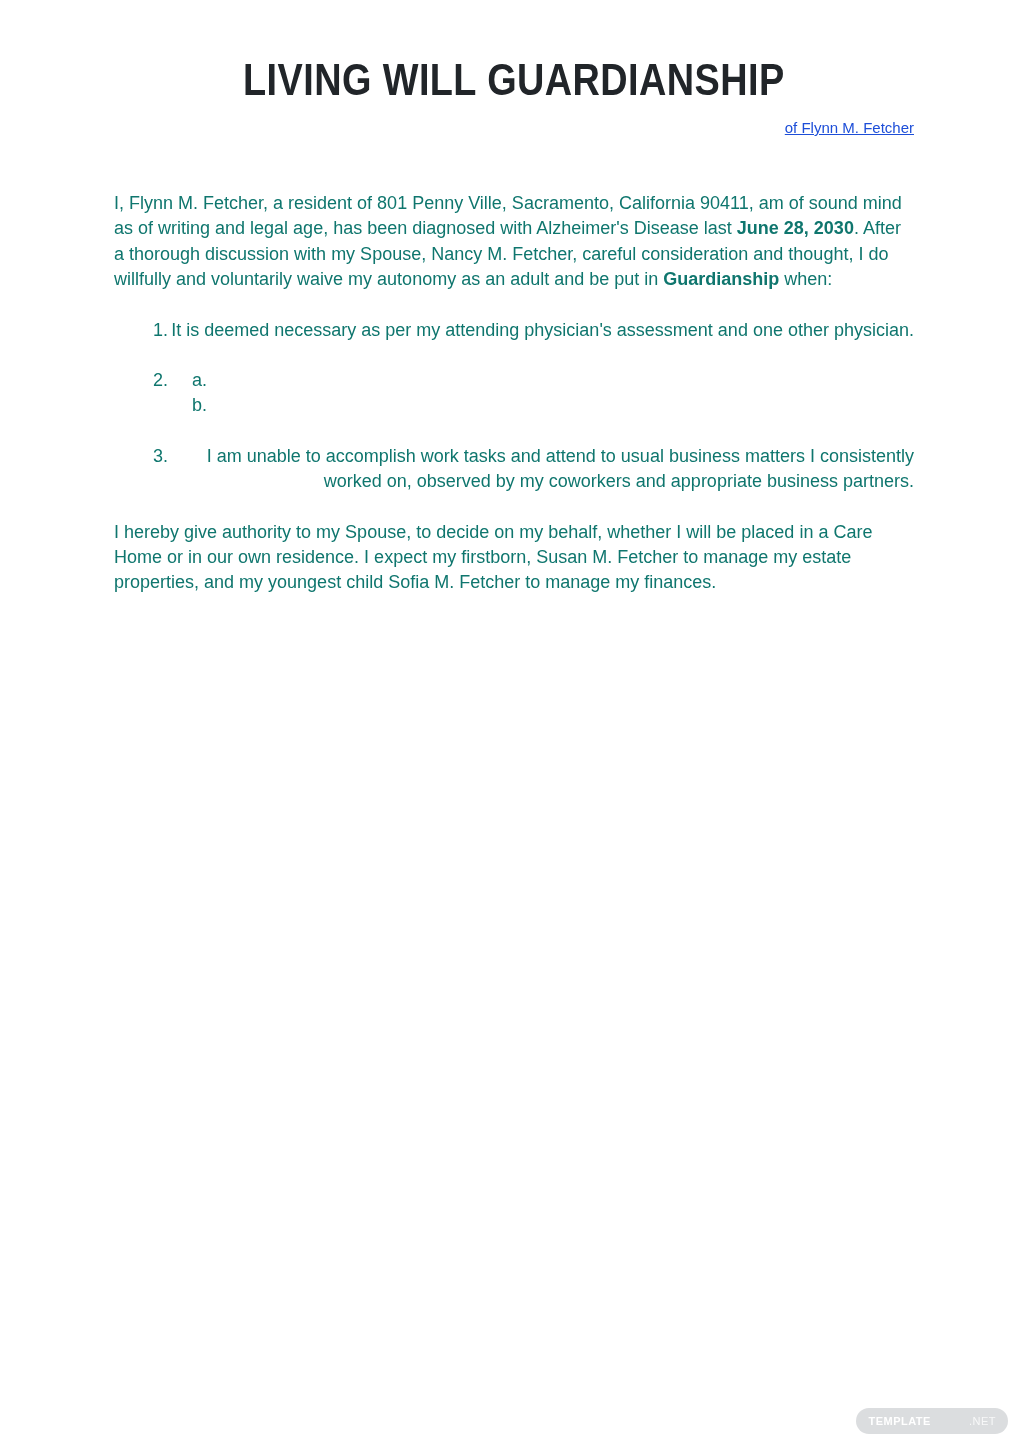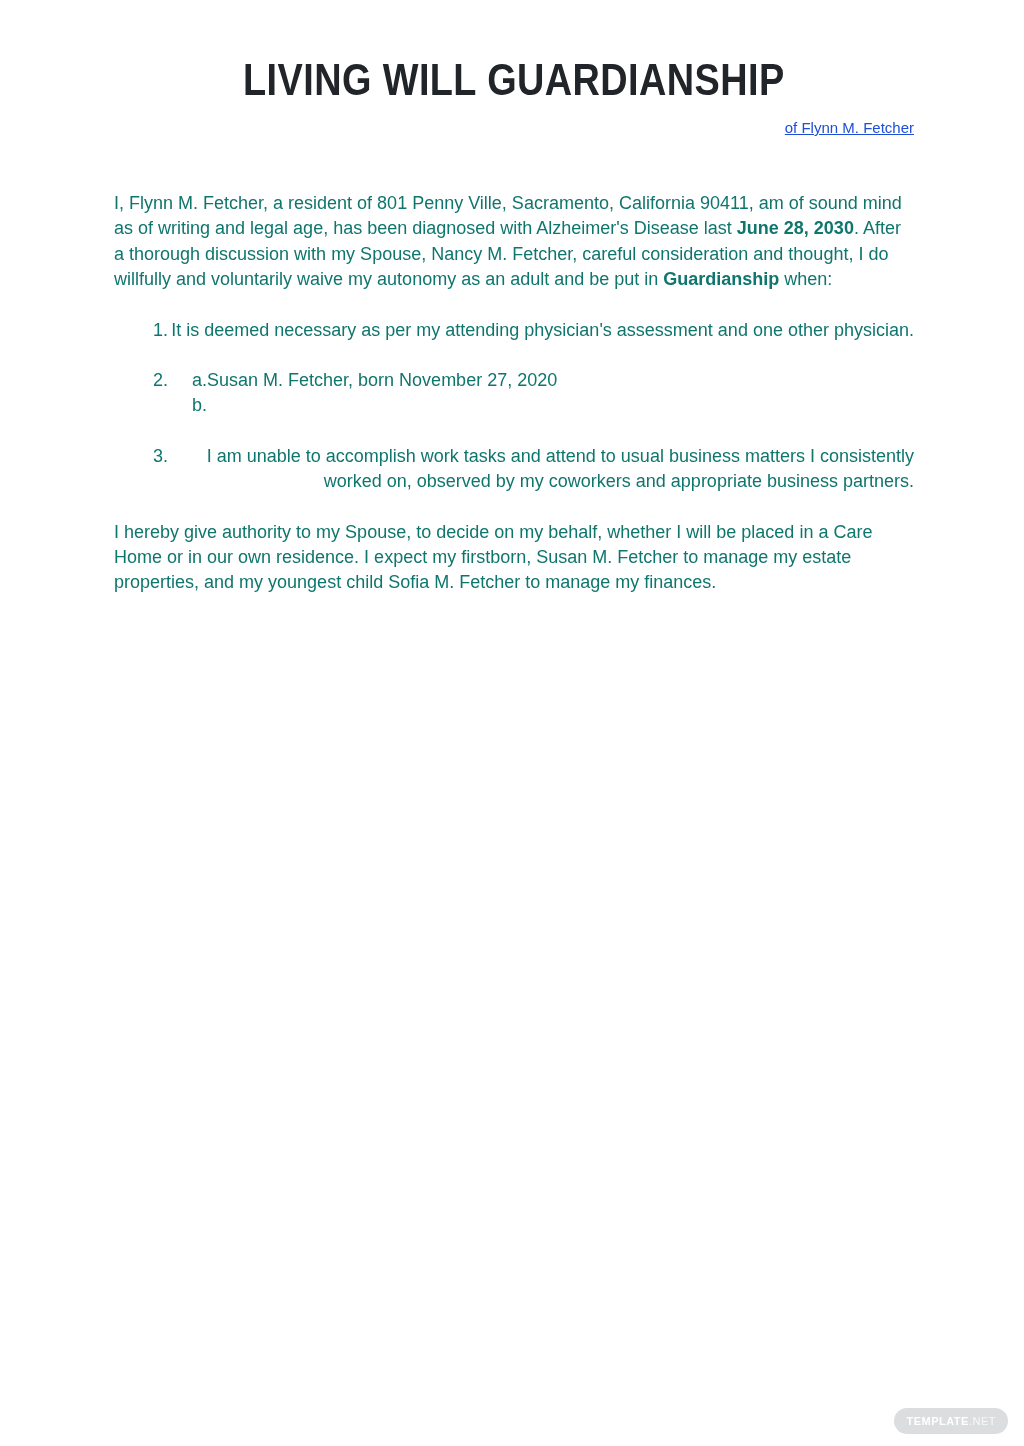--- a/index.html
+++ b/index.html
@@ -82,20 +82,21 @@
     padding: 0 12px;
     background: #dbdddf;
     border-radius: 13px;
     display: flex;
     align-items: center;
     font-size: 11px;
     letter-spacing: 0.5px;
     color: #ffffff;
     cursor: pointer;
     user-select: none;
+    gap: 38px;
   }
   .badge-bold { font-weight: 700; }
   .badge-light { font-weight: 400; opacity: 0.8; }
 </style>
 </head>
 <body>
 
 <div class="page">
 
   <h1 class="doc-title"><span class="squeeze">LIVING WILL GUARDIANSHIP</span></h1>
@@ -111,21 +112,20 @@
       <div class="list-item">
         <span class="list-num">1.</span>
         <span class="list-text">It is deemed necessary as per my attending physician's assessment and one other physician.</span>
       </div>
 
       <div class="list-item">
         <span class="list-num">2.</span>
         <div class="list-text">
           <div class="sub-item">
             <span class="sub-letter">a.</span>
-            <span>Susan M. Fetcher, born November 27, 2020</span>
           </div>
           <div class="sub-item">
             <span class="sub-letter">b.</span>
           </div>
         </div>
       </div>
 
       <div class="list-item">
         <span class="list-num">3.</span>
         <span class="list-text">I am unable to accomplish work tasks and attend to usual business matters I consistently worked on, observed by my coworkers and appropriate business partners.</span>

